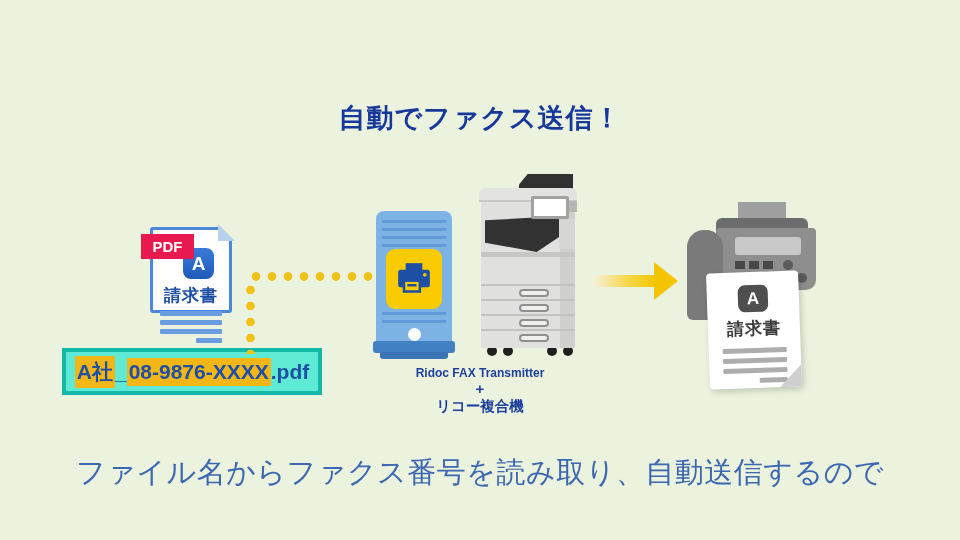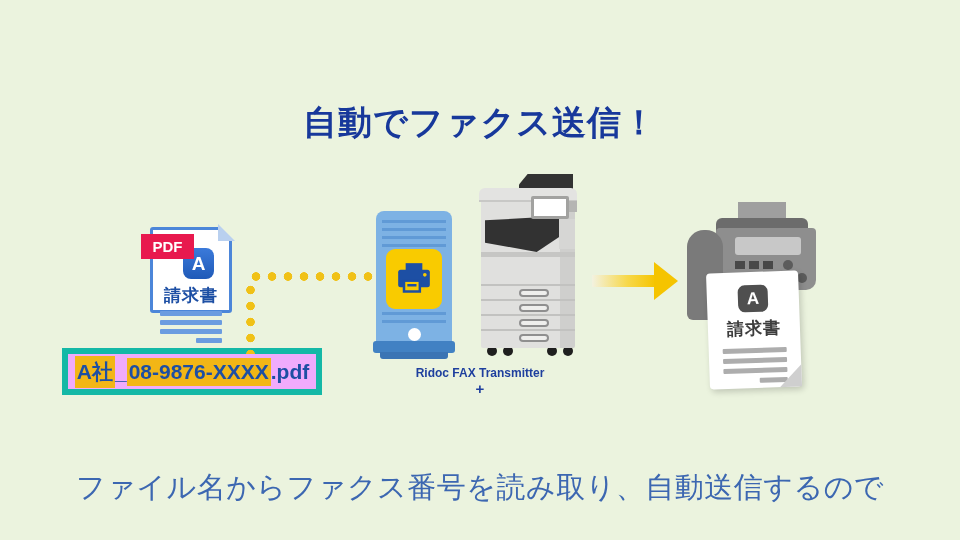--- a/index.html
+++ b/index.html
@@ -9,22 +9,22 @@
     --dot-yellow:#f0c117; --arrow-yellow:#f5c400; --tower-blue:#7db2e4;
     --tower-stripe-blue:#609ad6; --tower-base-blue:#4181c3; --panel-yellow:#f9cb00;
     --printer-navy:#1d4fa4;
   }
   *{margin:0;padding:0;box-sizing:border-box;}
   html,body{width:960px;height:540px;overflow:hidden;}
   body{font-family:"Liberation Sans","DejaVu Sans",sans-serif;}
   .stage{position:relative;width:960px;height:540px;background:var(--background);}
 
   .title{position:absolute;left:0;top:100px;width:100%;text-align:center;
-    font-size:34px;font-weight:bold;color:var(--title-navy);letter-spacing:1px;}
-  .caption{position:absolute;left:0;top:468px;width:100%;text-align:center;
+    font-size:27px;font-weight:bold;color:var(--title-navy);letter-spacing:1px;}
+  .caption{position:absolute;left:0;top:453px;width:100%;text-align:center;
     font-size:29px;font-weight:500;color:var(--caption-blue);letter-spacing:.5px;}
 
   
   .pdfdoc{position:absolute;left:150px;top:227px;width:82px;height:86px;}
   .pdfdoc .paper{position:absolute;inset:0;background:#fff;border:3px solid var(--doc-border-blue);border-radius:3px;}
   .pdfdoc .corner-cut{position:absolute;top:-3px;right:-3px;width:0;height:0;
     border-top:19px solid var(--background);border-left:19px solid transparent;}
   .pdfdoc .corner-fold{position:absolute;top:-3px;right:-3px;width:0;height:0;
     border-bottom:17px solid #b9d0ef;border-right:17px solid transparent;}
   .pdf-tag{position:absolute;left:-9px;top:7px;width:53px;height:25px;background:var(--pdf-red);
@@ -32,22 +32,22 @@
   .doc-badge{position:absolute;left:33px;top:21px;width:31px;height:31px;border-radius:8px;
     background:linear-gradient(180deg,#3b7ada,#1f5ab8);color:#fff;font-weight:bold;font-size:19px;
     display:flex;align-items:center;justify-content:center;z-index:2;}
   .doc-title{position:absolute;left:0;top:57px;width:100%;text-align:center;
     font-size:17px;font-weight:bold;color:var(--doc-text-blue);letter-spacing:1px;}
   .doc-lines{position:absolute;left:10px;right:10px;top:84px;}
   .doc-line{height:5px;background:var(--doc-line-blue);border-radius:1px;margin-bottom:4px;}
   .doc-line.short{width:42%;margin-left:58%;}
 
   
-  .filename{position:absolute;left:62px;top:348px;width:260px;height:47px;background:#f0abfc;
-    border:6px solid #14b8a6;display:flex;align-items:center;justify-content:center;
+  .filename{position:absolute;left:62px;top:348px;width:260px;height:47px;background:#5eead4;
+    border:4px solid #14b8a6;display:flex;align-items:center;justify-content:center;
     font-size:21px;font-weight:600;color:var(--doc-text-blue);white-space:nowrap;}
   .filename .hl{background:var(--highlight-yellow);padding:2px 2px;}
 
   
   .dots-h{position:absolute;left:248px;top:271px;width:132px;height:11px;
     background-image:radial-gradient(circle,var(--dot-yellow) 4px,transparent 4.6px);
     background-size:16px 11px;background-repeat:repeat-x;background-position:0 center;}
   .dots-v{position:absolute;left:245px;top:282px;width:11px;height:72px;
     background-image:radial-gradient(circle,var(--dot-yellow) 4px,transparent 4.6px);
     background-size:11px 16px;background-repeat:repeat-y;background-position:center 0;}
@@ -194,20 +194,21 @@
         </div>
       <div class="cp-tray">
           <div class="cp-handle"></div>
         </div>
     </div>
   </div>
 
   <div class="transmitter-label">
     <div class="tl-1">Ridoc FAX Transmitter</div>
     <div class="tl-plus">+</div>
+    <div class="tl-2">リコー複合機</div>
   </div>
 
   <div class="arrow">
     <div class="arrow-tail"></div>
     <div class="arrow-head"></div>
   </div>
 
   <div class="fax">
     <div class="fx-tray"></div>
     <div class="fx-back"></div>

